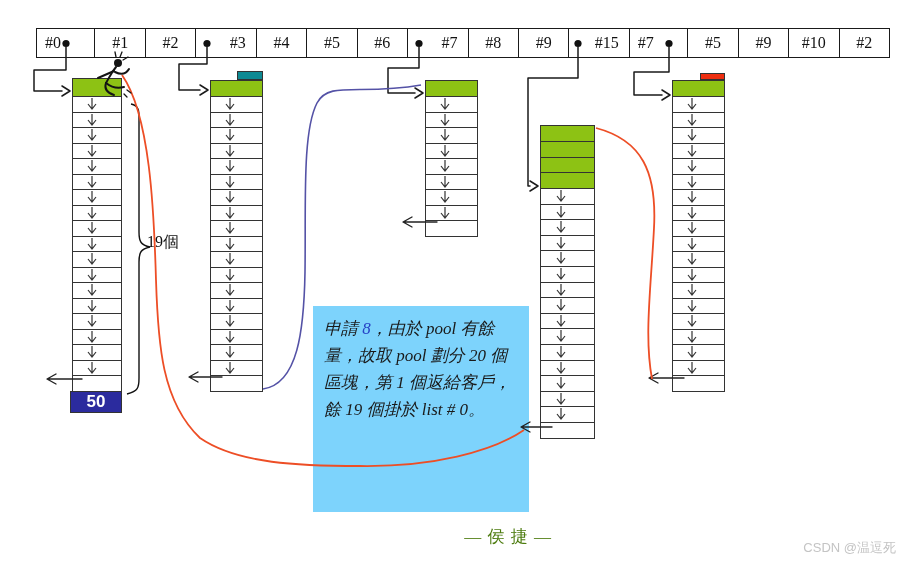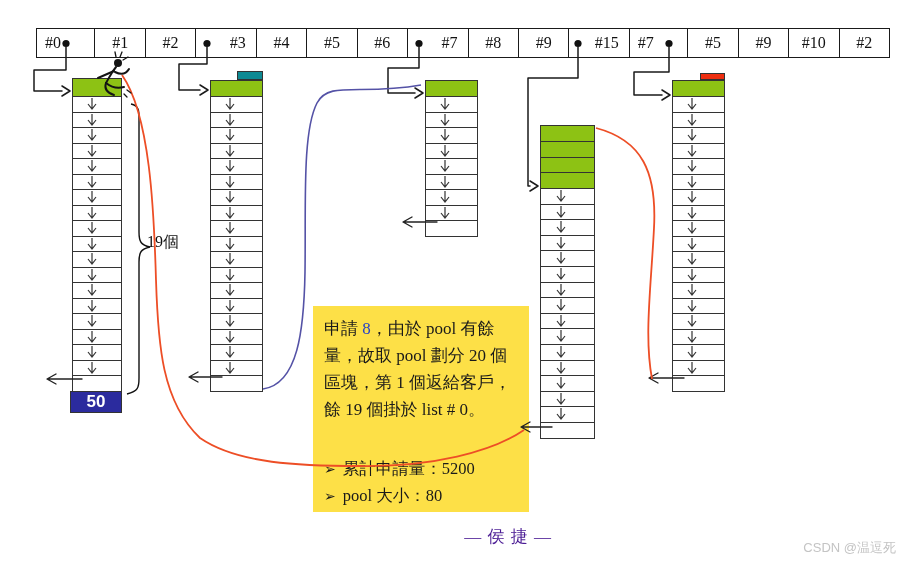--- a/index.html
+++ b/index.html
@@ -21,21 +21,21 @@
             display:flex;align-items:center;justify-content:center;
             font-family:"Liberation Sans", sans-serif;font-weight:bold;font-size:17px;color:#fff;}
   
   #note{position:absolute;left:313px;top:306px;width:216px;height:206px;box-sizing:border-box;
         padding:9px 6px 0 11px;font-size:17px;line-height:27px;color:#1a1a1a;z-index:2;}
   #note .hl{}
   #note .bullets{position:absolute;left:11px;top:150px;font-size:16.5px;line-height:26px;white-space:nowrap;}
   #note .bul{margin-right:7px;font-size:14px;}
   .bracelabel{position:absolute;left:147px;top:232px;font-size:16px;color:#111;z-index:4;}
   #footerline{position:absolute;left:408px;top:525px;width:200px;text-align:center;
-              font-size:17px;color:#4c1d95;letter-spacing:1px;z-index:2;}
+              font-size:17px;color:#4d7c0f;letter-spacing:1px;z-index:2;}
   #watermark{position:absolute;right:10px;top:539px;font-family:"Liberation Sans", sans-serif;
              font-size:13px;color:#c4c4c4;z-index:2;}
   #overlay{position:absolute;left:0;top:0;z-index:10;pointer-events:none;}
   .chains{position:absolute;left:0;top:0;z-index:3;}
 </style>
 </head>
 <body>
 
 <div id="canvas">
 
@@ -455,26 +455,22 @@
         </svg>
       </div>
       <div class="blk" style="left: 672px; top: 359.5px; width: 53px; height: 16.5px; background: rgb(255, 255, 255);">
         <svg width="14" height="13" viewBox="0 0 14 13">
           <path d="M7,0 L7,10 M3,6 L7,11 L11,6" fill="none" stroke="#333" stroke-width="1.2"></path>
         </svg>
       </div>
       <div class="blk" style="left: 672px; top: 375px; width: 53px; height: 16.5px; background: rgb(255, 255, 255);"></div>
     </div>
 
-  <div id="note" style="background: #fde047;">
+  <div id="note" style="background: #7dd3fc; font-style: italic;">
     <span><span>申請 </span><span class="hl" style="color: rgb(39, 67, 198);">8</span><span>，由於 pool 有餘量，故取 pool 劃分 20 個區塊，第 1 個返給客戶，餘 19 個掛於 list # 0。</span></span>
-    <div class="bullets">
-      <div><span class="bul">➢</span><span>累計申請量：5200</span></div>
-      <div><span class="bul">➢</span><span>pool 大小：80</span></div>
-    </div>
   </div>
 
   <div class="bracelabel">19個</div>
 
   <div id="footerline">— 侯 捷 —</div>
   <div id="watermark">CSDN @温逗死</div>
 
   <svg id="overlay" width="906" height="564" viewBox="0 0 906 564">
 
     <g fill="#111">

